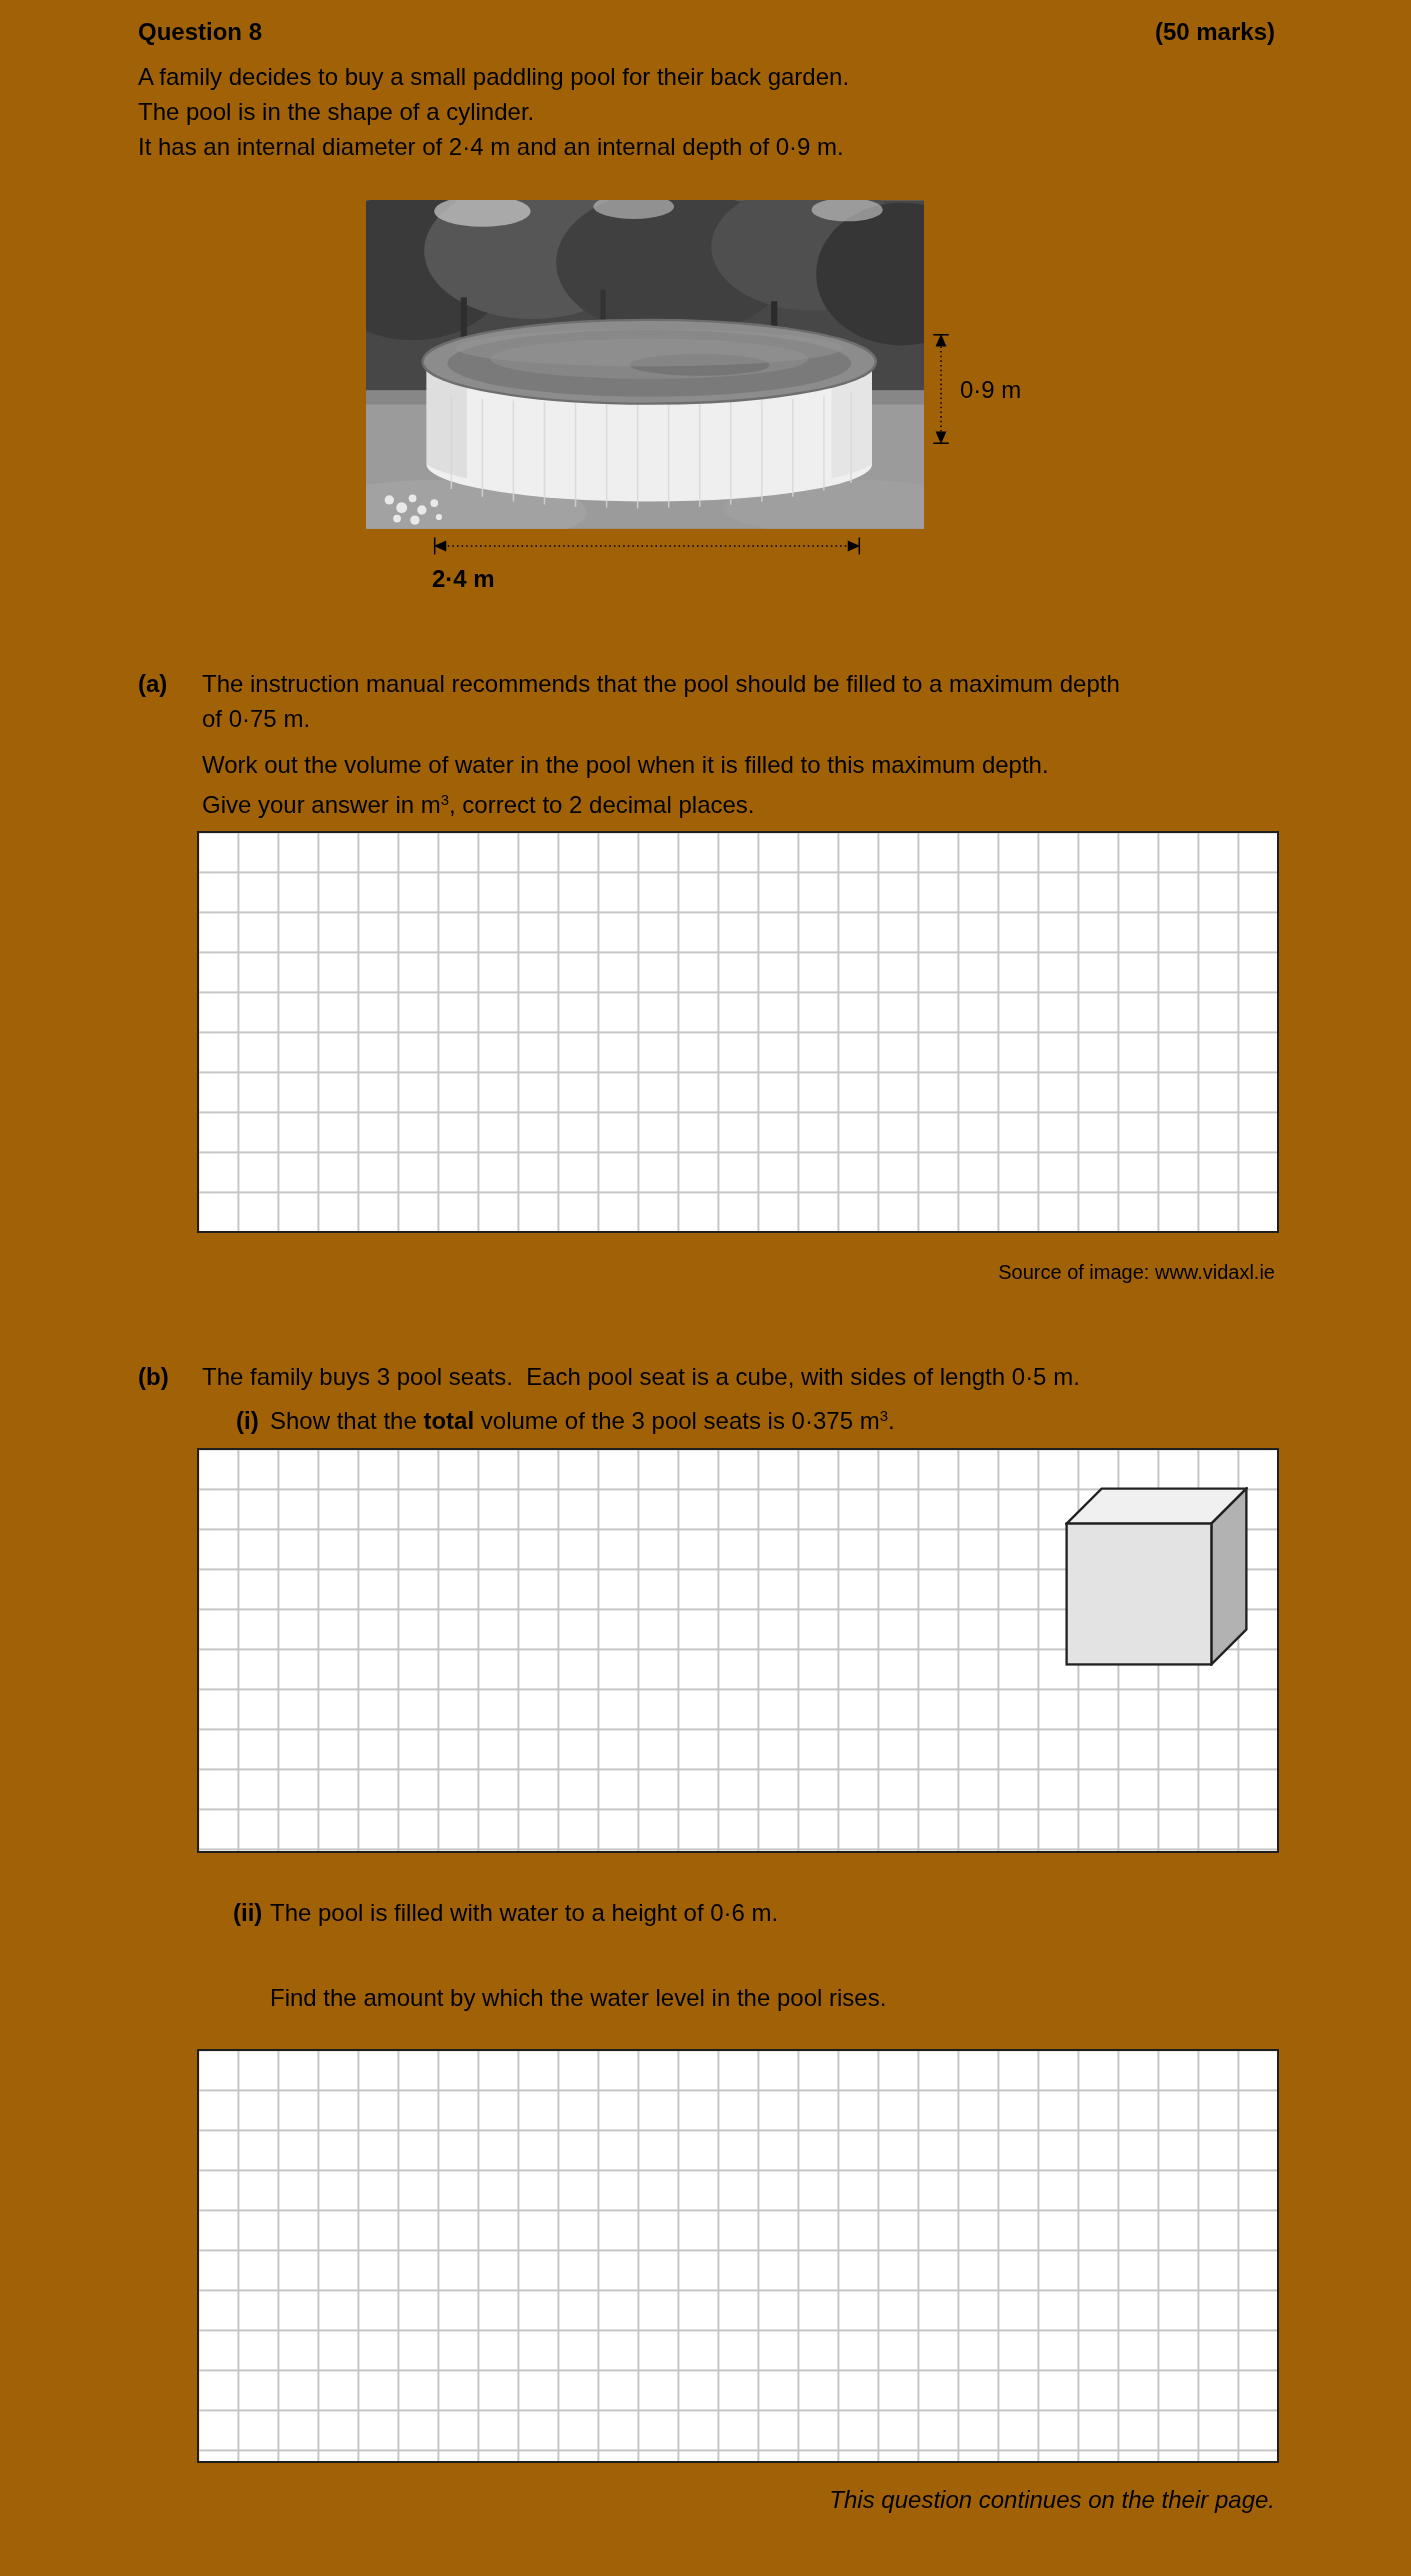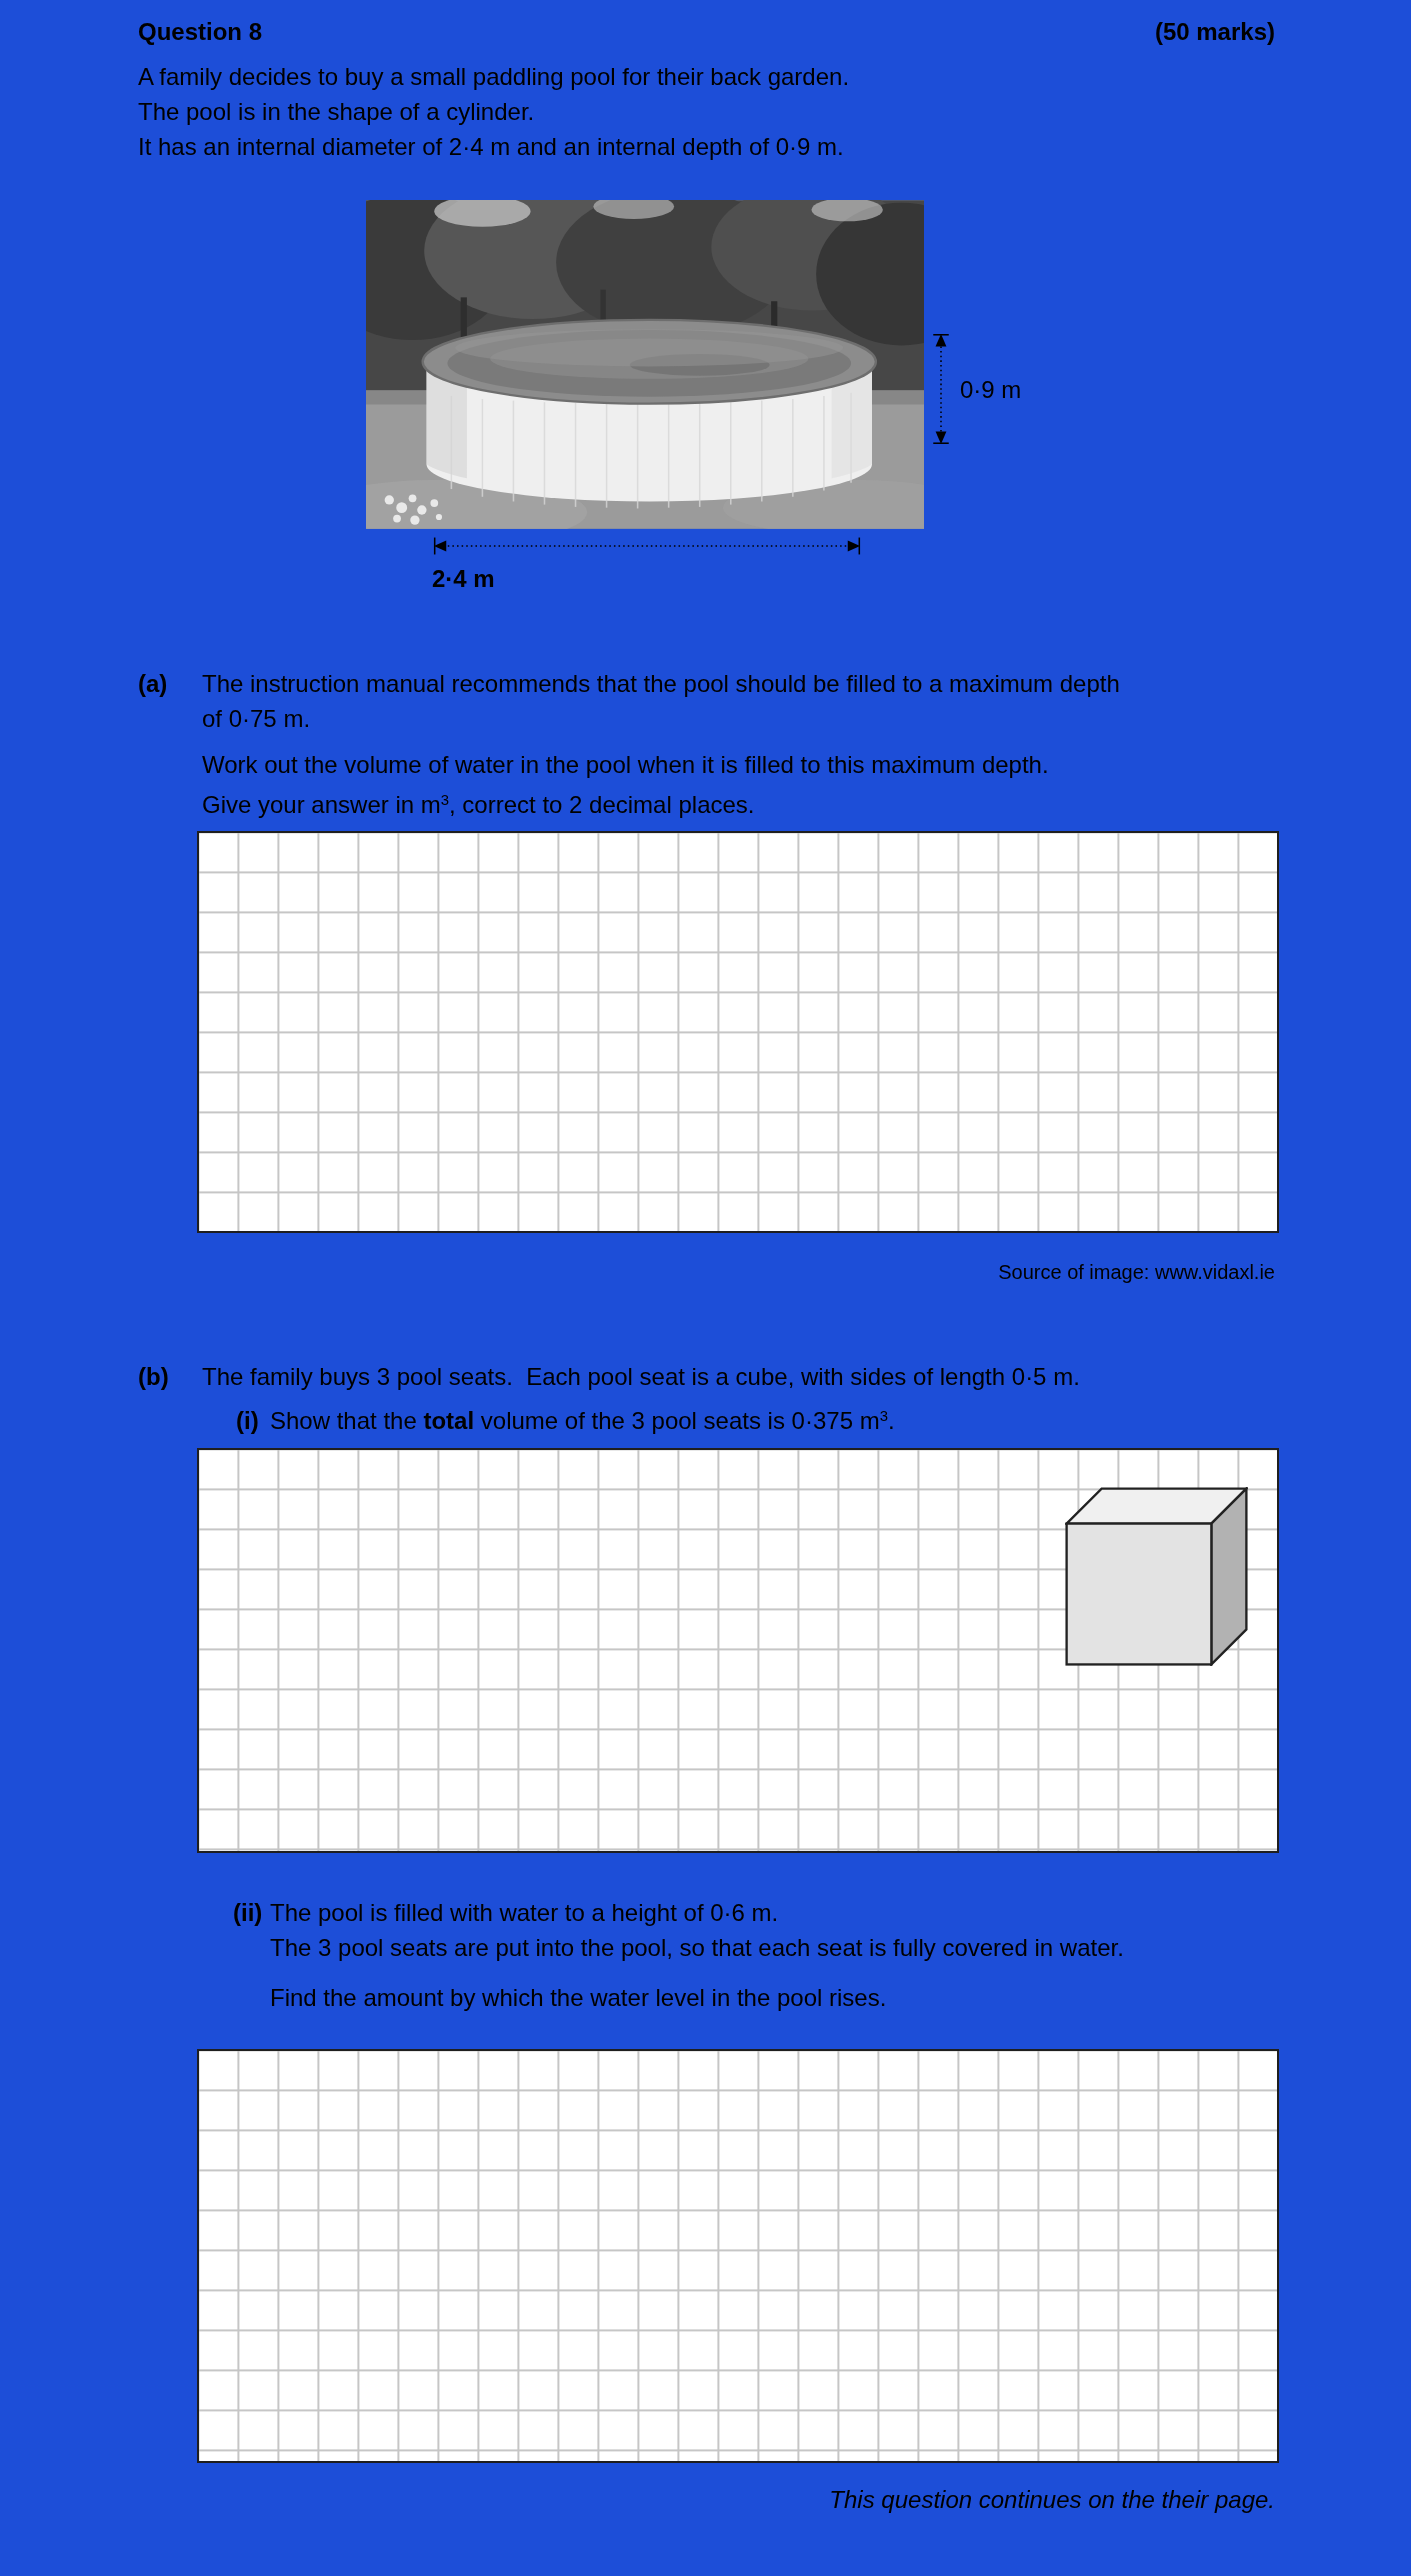--- a/index.html
+++ b/index.html
@@ -1,20 +1,20 @@
 <!DOCTYPE html>
 <html style="font-size:12.4px"><head>
 <meta charset="utf-8">
 <style>
   html, body { margin: 0; padding: 0; background: #ffffff; }
   .page {
     position: relative;
     width: 1412px;
     height: 2576px;
-    background: #1d4ed8;
+    background: #a16207;
     font-family: "Liberation Sans", sans-serif;
     color: #000;
     overflow: hidden;
   }
   .txt { position: absolute; font-size: 24px; line-height: 35px; white-space: pre-wrap; }
   .b { font-weight: bold; }
   .i { font-style: italic; }
   .sup { font-size: 0.62em; vertical-align: 0.55em; line-height: 0; }
   .grid {
     position: absolute;
@@ -148,21 +148,20 @@
       <svg viewBox="0 0 235 230" width="183" height="179">
         <polygon points="2,47 47,2 233,2 188,47" fill="#f0f0f0" stroke="#222" stroke-width="3"></polygon>
         <polygon points="188,47 233,2 233,183 188,228" fill="#b2b2b2" stroke="#222" stroke-width="3"></polygon>
         <rect x="2" y="47" width="186" height="181" fill="#e3e3e3" stroke="#222" stroke-width="3"></rect>
       </svg>
     </div>
   </div>
 
   <div class="txt b" style="left:233px; top:1895px;text-align:right;">(ii)</div>
   <div class="txt" style="left:270px; top:1895px;">The pool is filled with water to a height of 0·6 m.</div>
-  <div class="txt" style="left:270px; top:1930px;">The 3 pool seats are put into the pool, so that each seat is fully covered in water.</div>
   <div class="txt" style="left:270px; top:1980px;">Find the amount by which the water level in the pool rises.</div>
 
   <div class="grid" style="top:2049px; height:410px;"></div>
 
   <div class="txt i" style="right:137px; top:2482px;">This question continues on the their page.</div>
 
 </div>
 
 
 </body></html>

